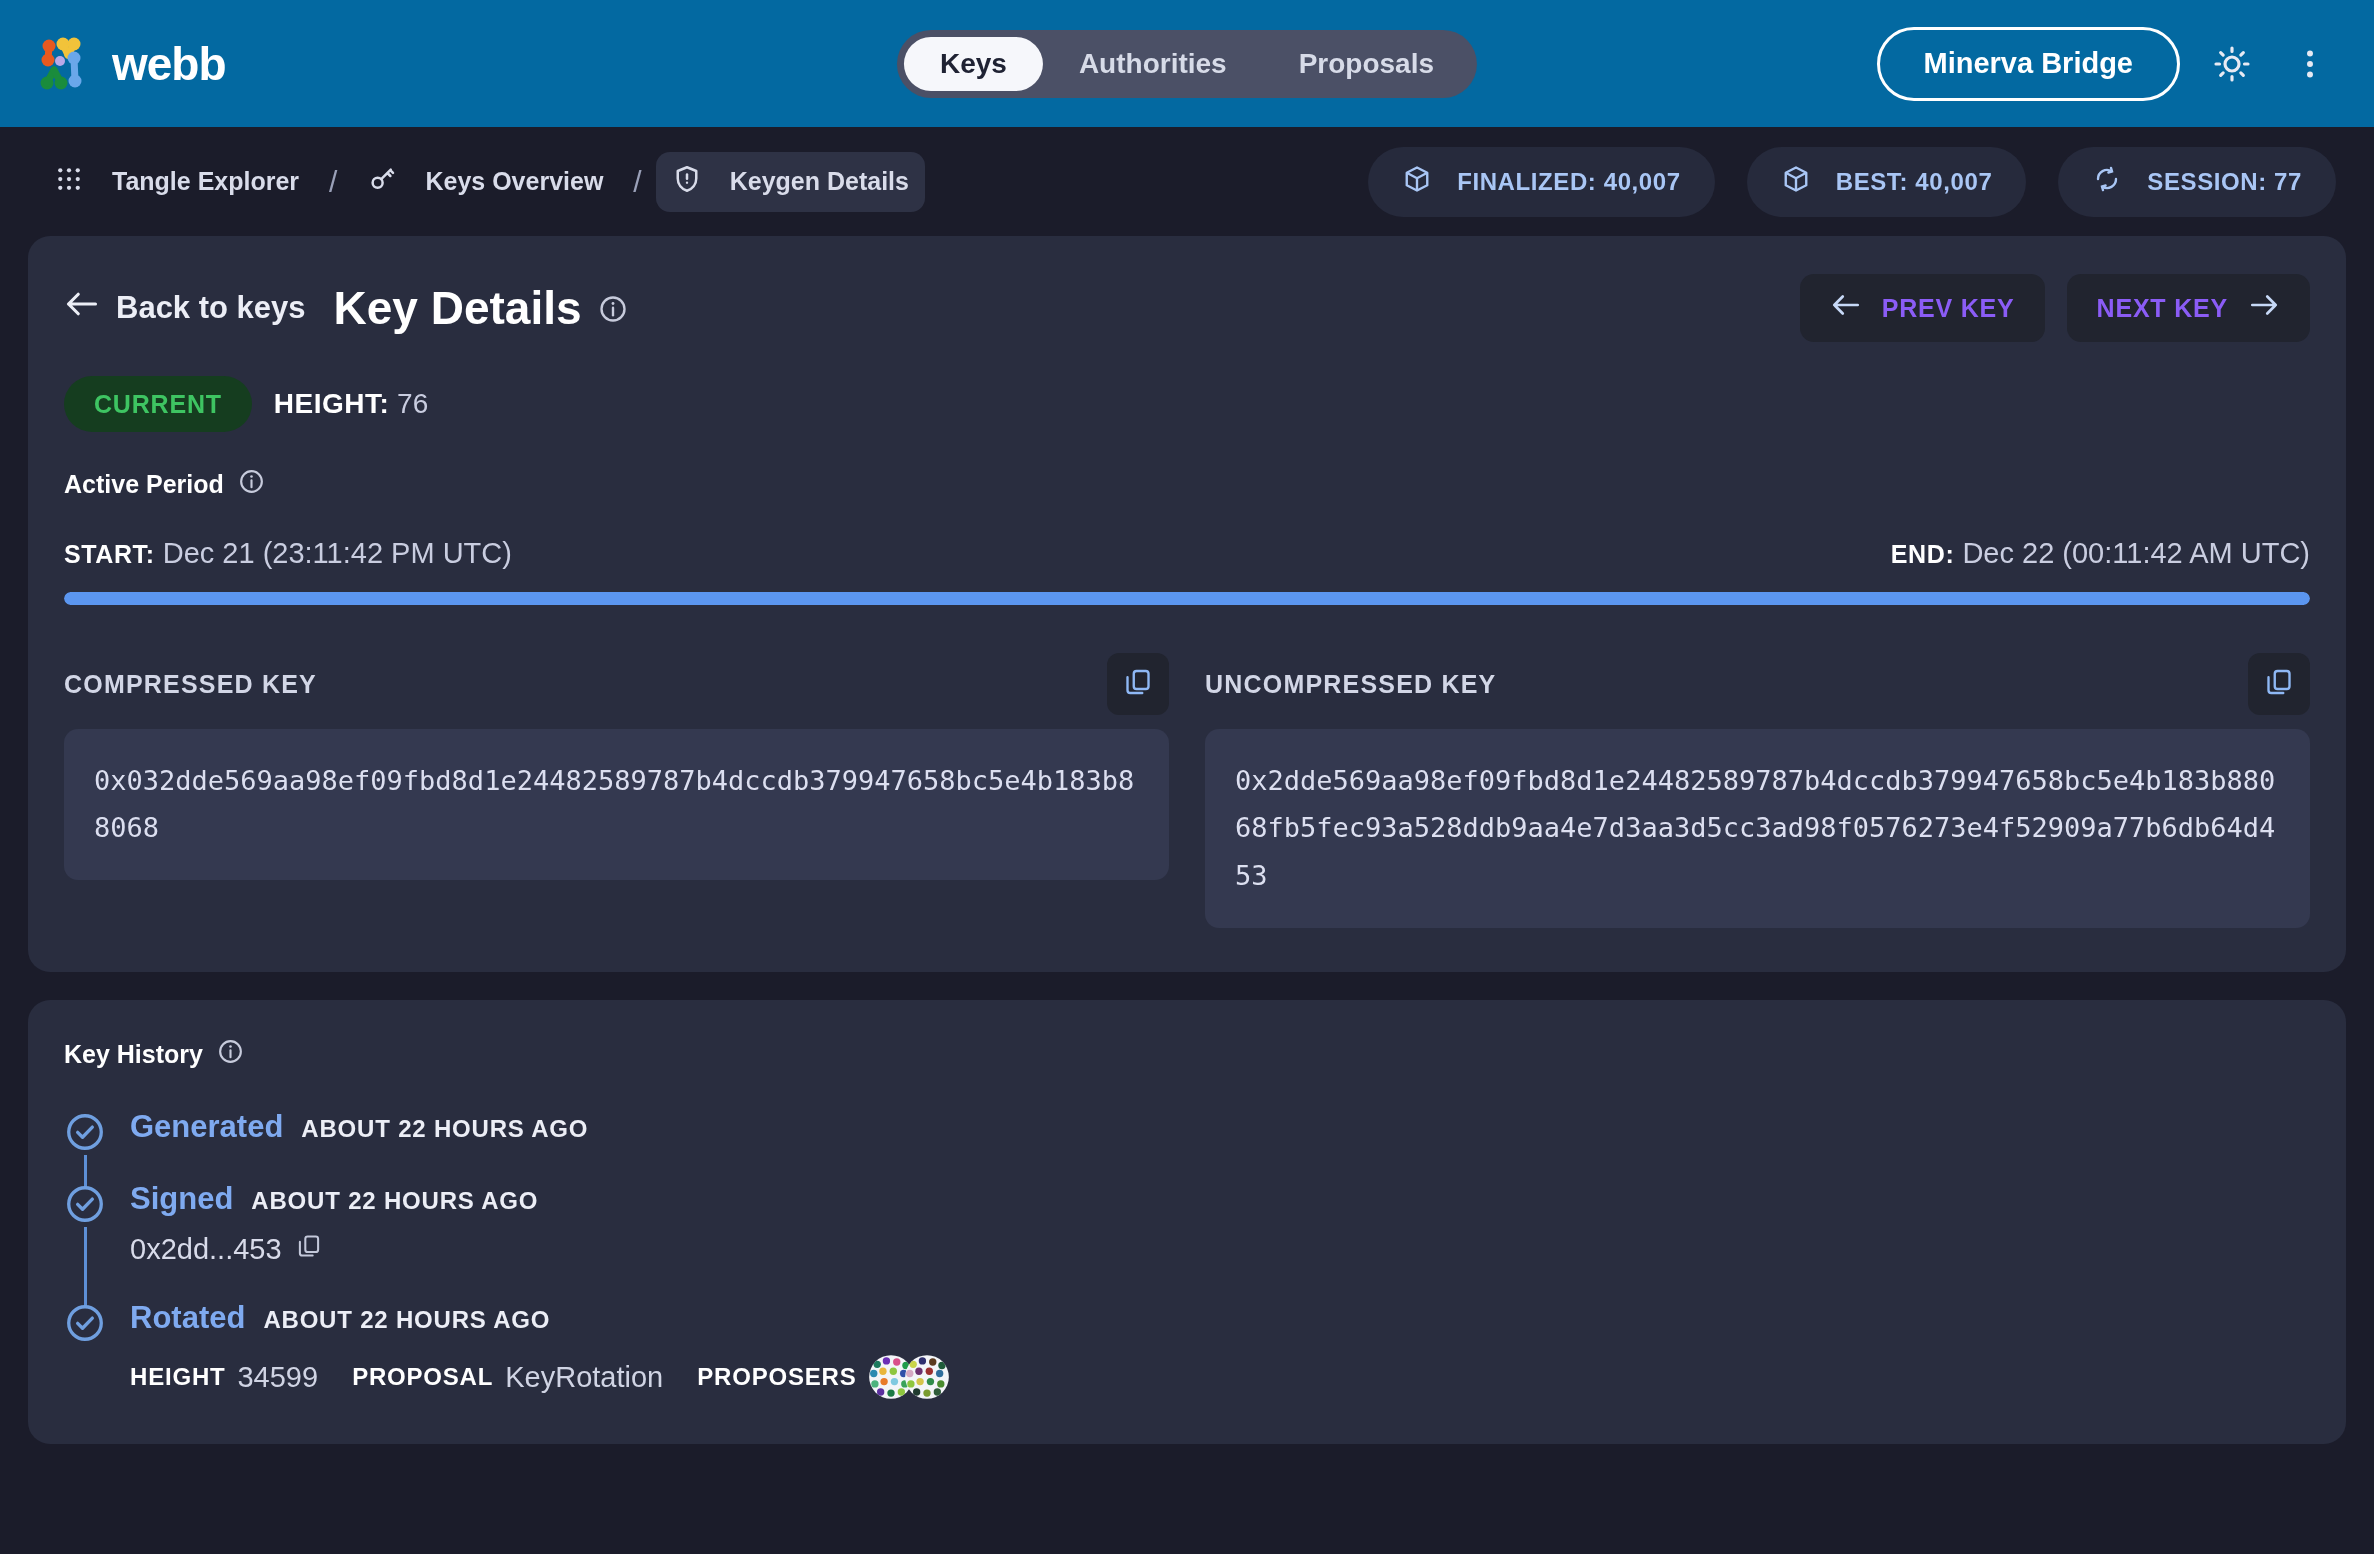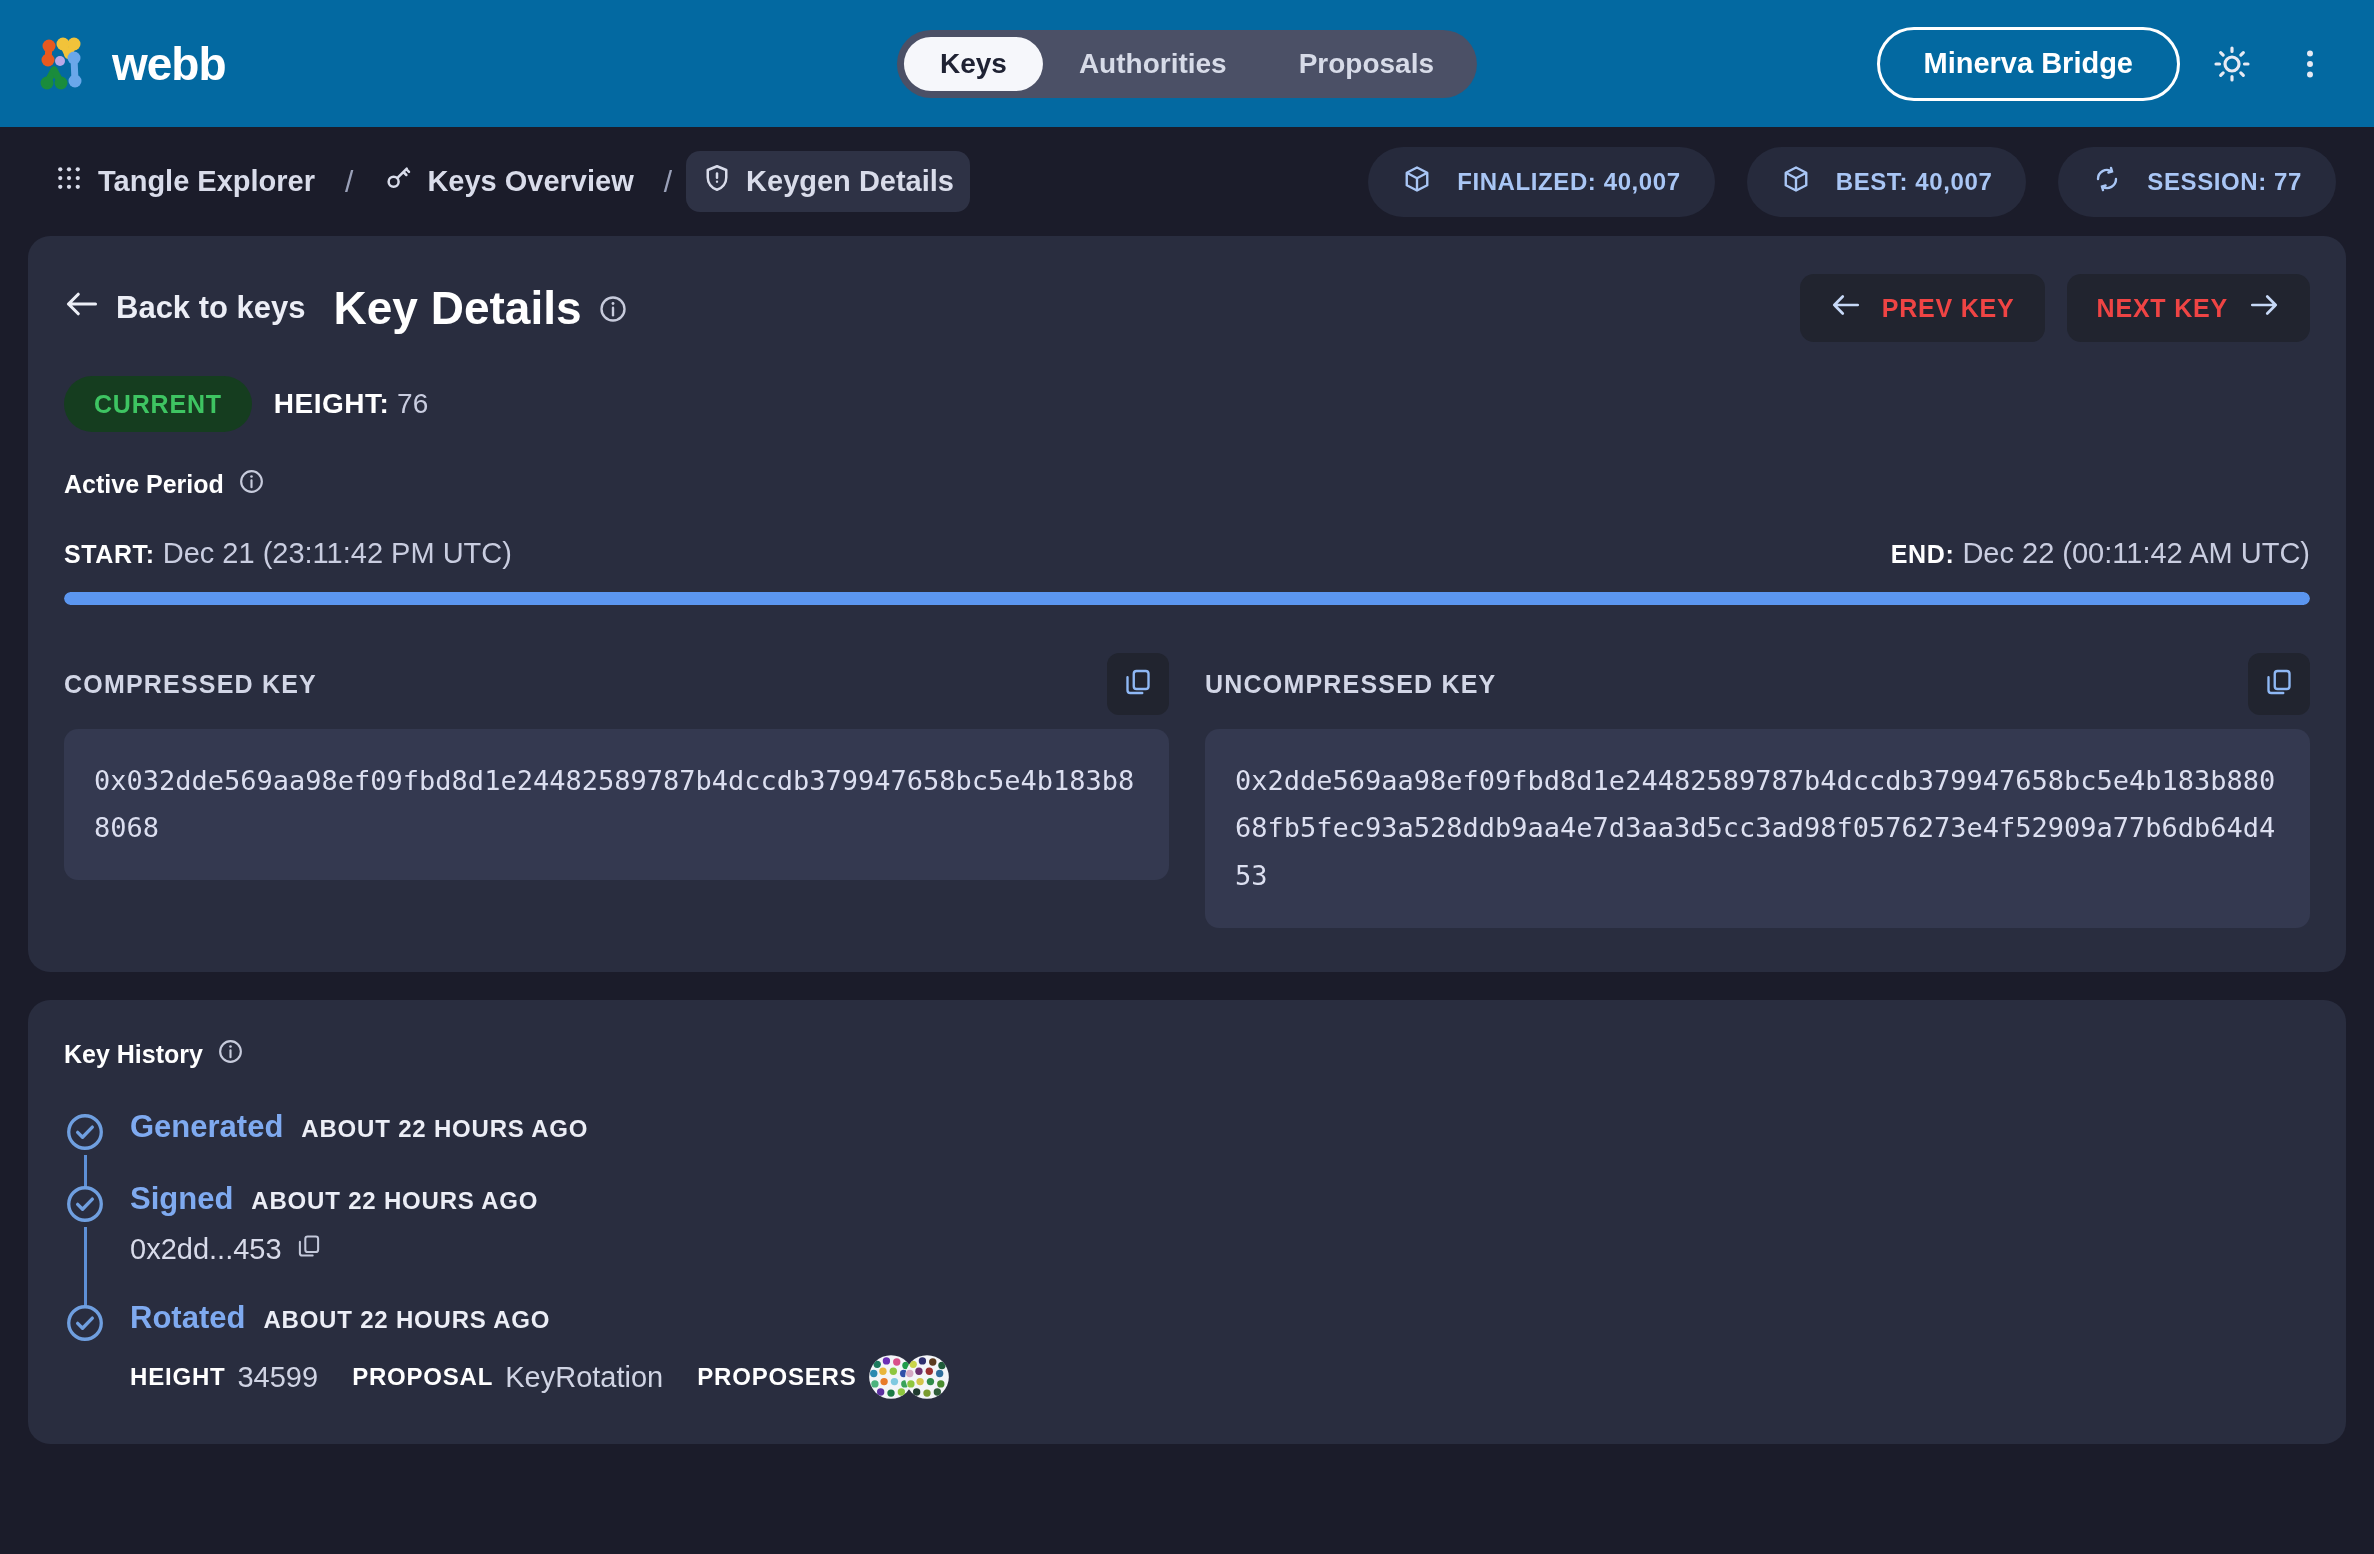--- a/index.html
+++ b/index.html
@@ -49,22 +49,22 @@
     cursor:pointer;
   }
 
   
   .crumbrow{
     height:109px; display:flex; align-items:center;
     padding:0 38px; position:relative;
   }
   .crumbs{ display:flex; align-items:center; gap:14px; }
   .crumb{
-    display:flex; align-items:center; gap:14px;
-    font-size:29px; font-weight:700; color:#d9dcea; cursor:pointer;
+    display:flex; align-items:center; gap:28px;
+    font-size:25px; font-weight:700; color:#d9dcea; cursor:pointer;
     padding:12px 16px; border-radius:14px; white-space:nowrap;
   }
   .crumb.active{ background:#2e3245; }
   .crumb-sep{ font-size:30px; color:#9aa0b8; font-weight:400; }
 
   .chips{ margin-left:auto; display:flex; align-items:center; gap:32px; }
   .chip{
     background:#262a3c; border-radius:40px; height:70px;
     display:flex; align-items:center; gap:25px; padding:0 34px;
     font-size:24px; font-weight:700; letter-spacing:0.6px;
@@ -84,21 +84,21 @@
   }
   .kd-title{
     margin-left:28px; font-size:46px; font-weight:700; color:#ffffff;
     display:flex; align-items:center; gap:16px; white-space:nowrap;
   }
   .navkeys{ margin-left:auto; display:flex; align-items:center; gap:22px; }
   .navkey{
     background:#21242f; border-radius:14px; height:68px; padding:0 30px;
     display:flex; align-items:center; gap:20px;
     font-size:25px; font-weight:700; letter-spacing:0.8px;
-    color:#ef4444; cursor:pointer; white-space:nowrap;
+    color:#8b5cf6; cursor:pointer; white-space:nowrap;
   }
 
   .badge-row{ display:flex; align-items:center; gap:22px; margin-top:34px; }
   .badge-current{
     background:#153d1f; color:#3ec462; border-radius:40px;
     height:56px; padding:0 30px; display:flex; align-items:center;
     font-size:25px; font-weight:700; letter-spacing:0.8px;
   }
   .sess{ font-size:28px; }
   .sess b{ font-weight:700; color:#ffffff; letter-spacing:0.5px; }

